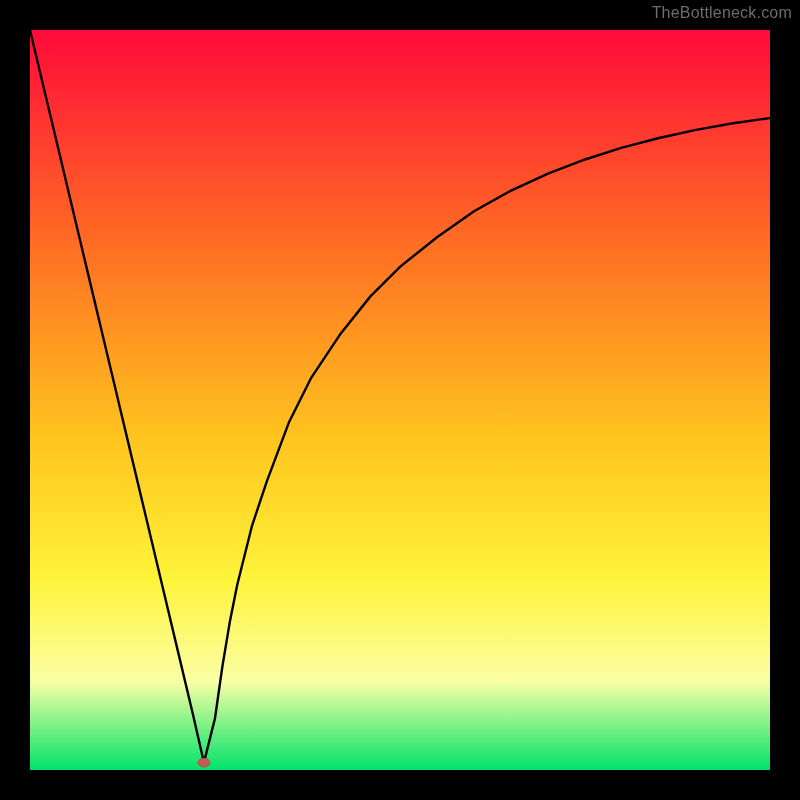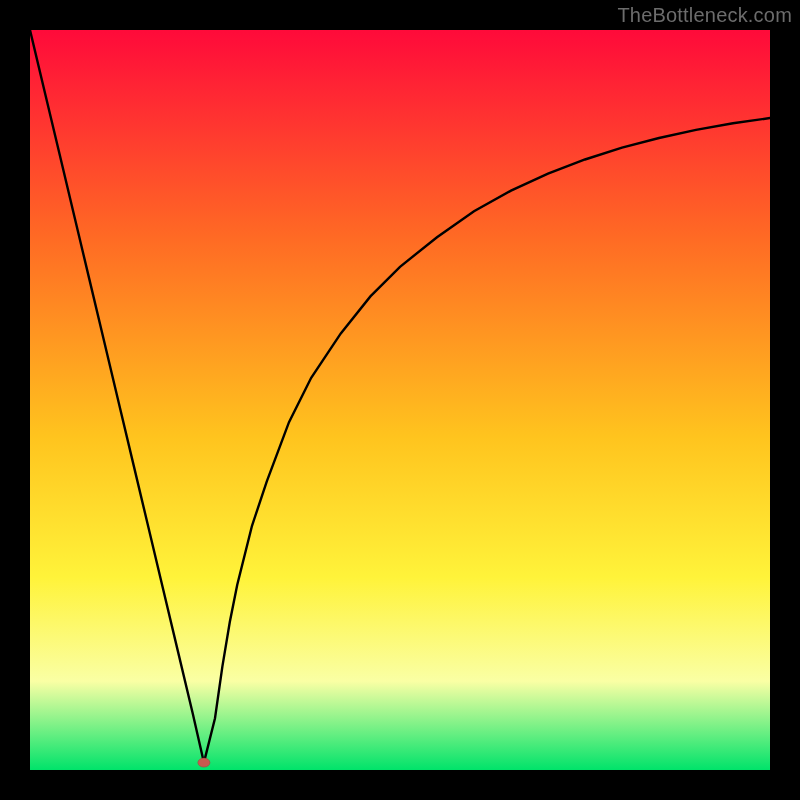--- a/index.html
+++ b/index.html
@@ -22,21 +22,21 @@
     left: 30px;
     top: 30px;
     width: 740px;
     height: 740px;
   }
   .watermark {
     position: absolute;
     top: 4px;
     right: 8px;
     color: #6c6c6c;
-    font-size: 20px;
+    font-size: 16px;
     font-weight: 500;
     letter-spacing: 0.2px;
     user-select: none;
   }
 </style>
 </head>
 <body>
 
 <div class="frame">
   <svg class="plot" viewBox="0 0 740 740">

